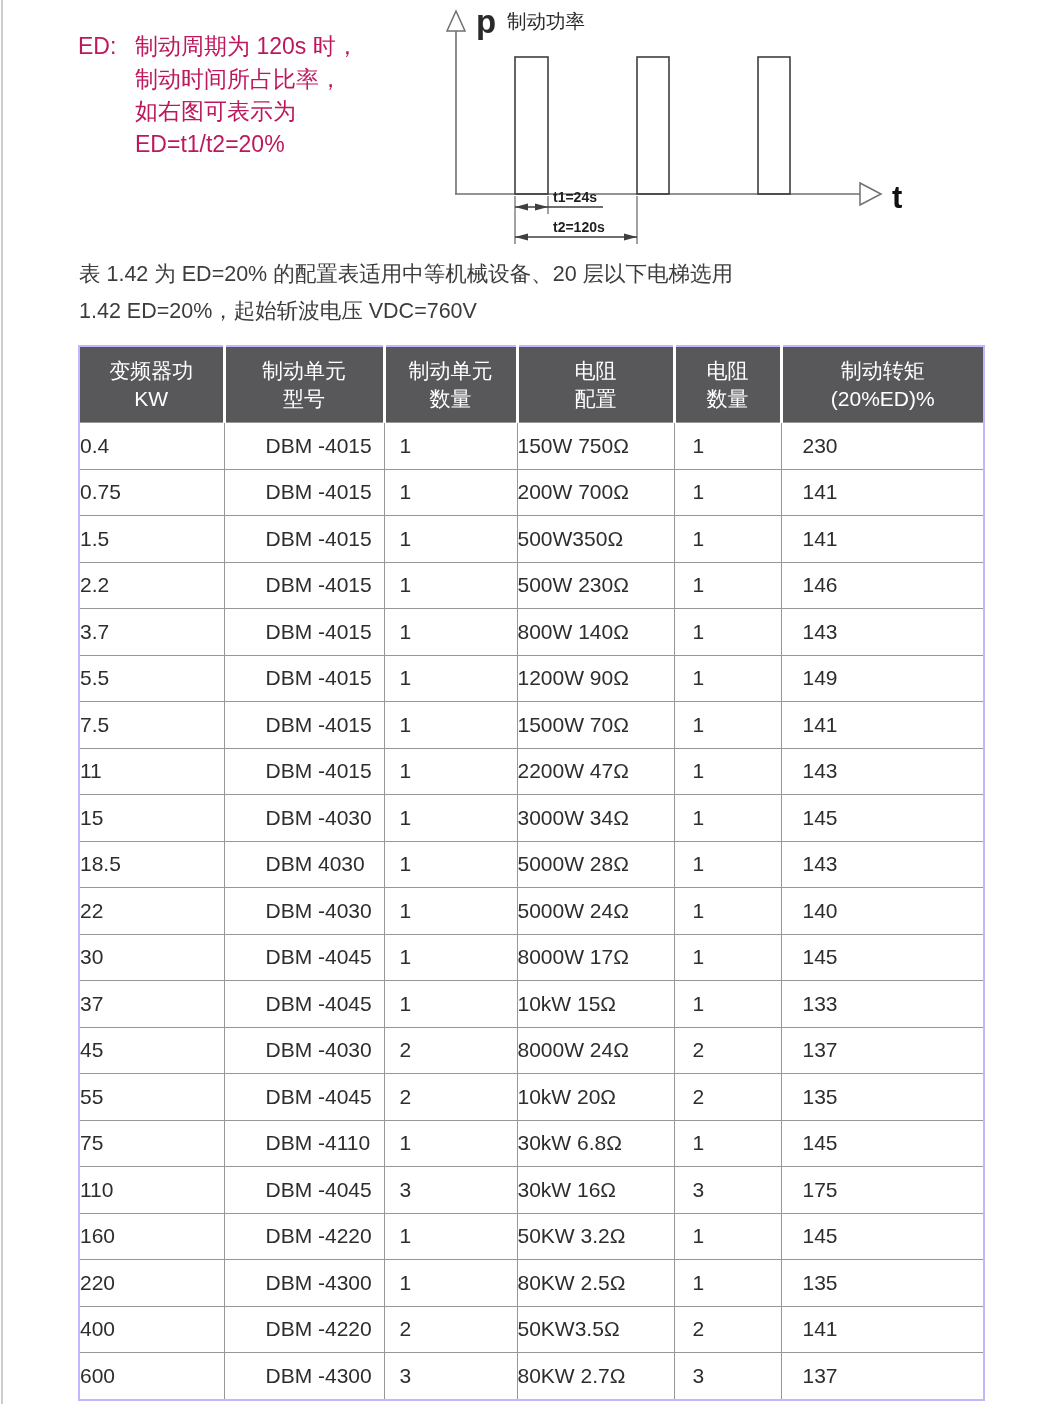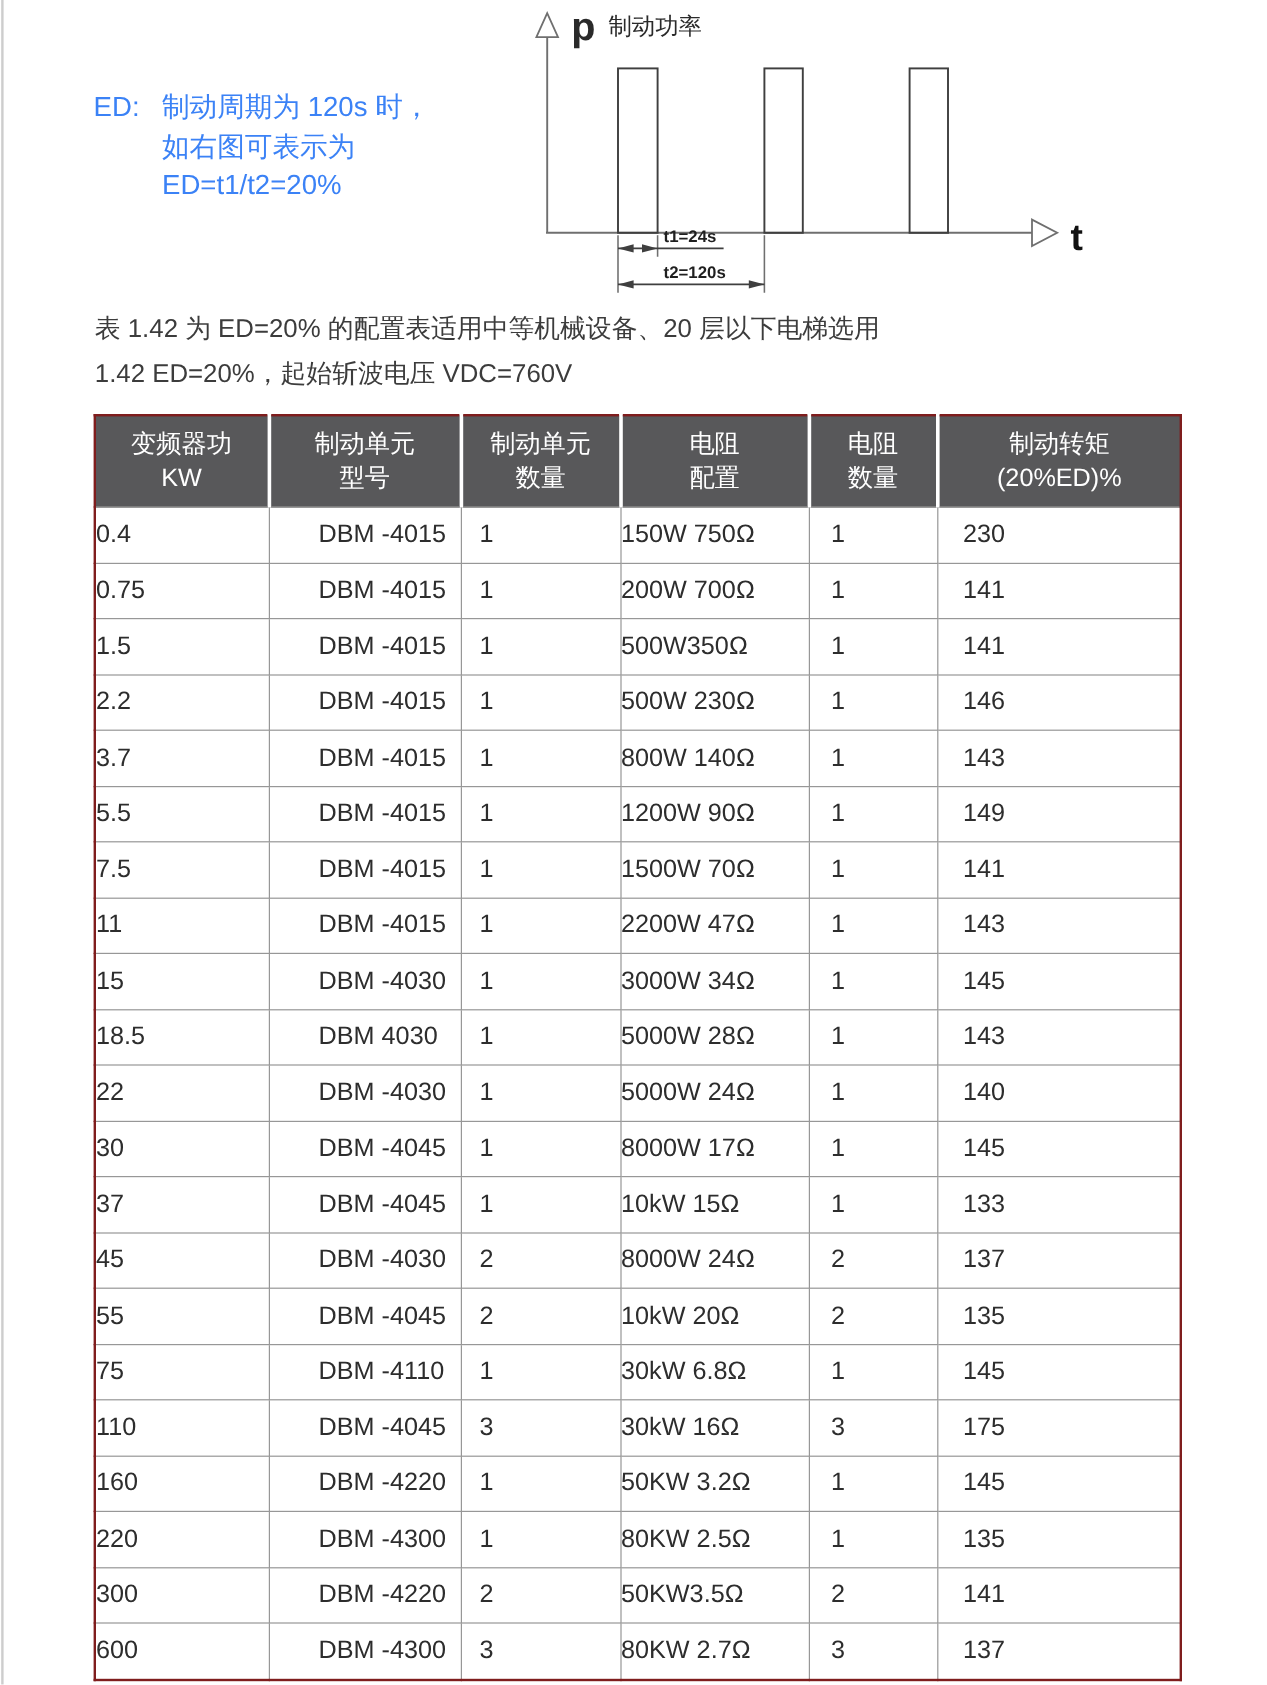--- a/index.html
+++ b/index.html
@@ -1,33 +1,33 @@
 <!DOCTYPE html>
 <html><head>
 <meta charset="utf-8">
 <style>
   html,body { margin:0; padding:0; background:#ffffff; }
   body { width:1056px; height:1404px; font-family:"Liberation Sans","DejaVu Sans",sans-serif; }
   .page { position:relative; width:1056px; height:1404px; background:#ffffff; overflow:hidden; }
   .page-edge { position:absolute; left:1px; top:0; width:2px; height:1404px; background:#cdcdcd; }
 
   
-  .ed-note { position:absolute; left:78px; top:30px; color:#3b82f6; font-size:23px; line-height:32.5px; display:flex;margin-top:43px; }
+  .ed-note { position:absolute; left:78px; top:30px; color:#be185d; font-size:23px; line-height:32.5px; display:flex; }
   .ed-note .ed-label { width:57px; }
   .ed-note .ed-lines { }
 
   
   .intro { position:absolute; left:79px; top:256px; color:#3c3c3c; font-size:21.5px; line-height:36.5px; white-space:nowrap; }
 
   
   .diagram { position:absolute; left:440px; top:0px; width:490px; height:252px; }
 
   
   .table-wrap { position:absolute; left:78px; top:345px; }
-  table.cfg { border-collapse:collapse; table-layout:fixed; width:905px; border:2px solid #7f1d1d; }
+  table.cfg { border-collapse:collapse; table-layout:fixed; width:905px; border:2px solid #c4b5fd; }
   table.cfg thead th {
     background:#58585a; color:#ffffff; font-weight:normal;
     font-size:21px; line-height:28px; white-space:pre-line;
     height:75px; vertical-align:middle; text-align:center;
     border-left:3px solid #ffffff; padding:0;
   }
   table.cfg thead th:first-child { border-left:none; }
   table.cfg tbody td {
     height:45.5px; border:1.5px solid #979797;
     font-size:21px; color:#2d2d2d; vertical-align:middle;
@@ -43,20 +43,21 @@
 </head>
 <body>
 
 <div class="page">
   <div class="page-edge"></div>
 
   <div class="ed-note">
     <div class="ed-label">ED:</div>
     <div class="ed-lines">
       <div>制动周期为 120s 时，</div>
+      <div>制动时间所占比率，</div>
       <div>如右图可表示为</div>
       <div>ED=t1/t2=20%</div>
     </div>
   </div>
 
   <div class="diagram">
     <svg width="490" height="252" viewBox="0 0 490 252">
 
       <polygon points="16,11 7,31 25,31" fill="#ffffff" stroke="#6f6f6f" stroke-width="1.5"></polygon>
       <line x1="16" y1="31" x2="16" y2="194" stroke="#6f6f6f" stroke-width="1.6"></line>
@@ -266,21 +267,21 @@
           </tr>
           <tr>
             <td class="c0">220</td>
             <td class="c1">DBM -4300</td>
             <td class="c2">1</td>
             <td class="c3">80KW 2.5Ω</td>
             <td class="c4">1</td>
             <td class="c5">135</td>
           </tr>
           <tr>
-            <td class="c0">300</td>
+            <td class="c0">400</td>
             <td class="c1">DBM -4220</td>
             <td class="c2">2</td>
             <td class="c3">50KW3.5Ω</td>
             <td class="c4">2</td>
             <td class="c5">141</td>
           </tr>
           <tr>
             <td class="c0">600</td>
             <td class="c1">DBM -4300</td>
             <td class="c2">3</td>

